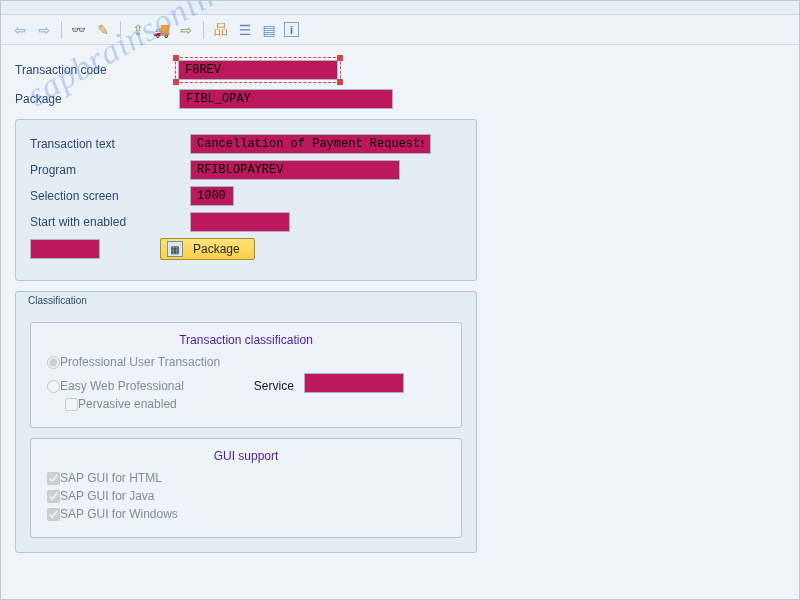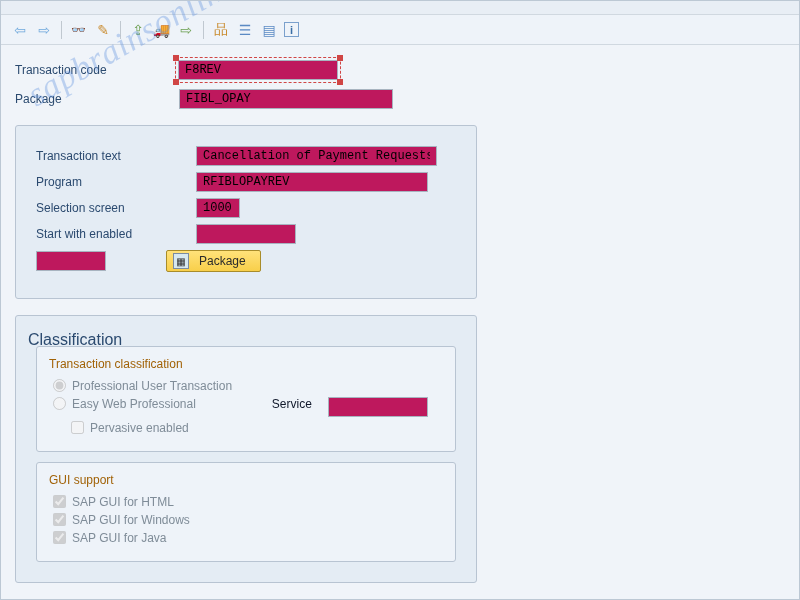--- a/index.html
+++ b/index.html
@@ -23,32 +23,32 @@
   
   .highlight-dashed { border: 1px dashed #d04545; position: relative; padding: 2px; }
   .highlight-dashed::before, .highlight-dashed::after, .highlight-dashed > .corner-bl, .highlight-dashed > .corner-br {
     content: ''; position: absolute; width: 6px; height: 6px; background: #d04545;
   }
   .highlight-dashed::before { top: -3px; left: -3px; }
   .highlight-dashed::after { top: -3px; right: -3px; }
   .highlight-dashed > .corner-bl { bottom: -3px; left: -3px; }
   .highlight-dashed > .corner-br { bottom: -3px; right: -3px; }
   
-  .groupbox { border: 1px solid #b8c4d2; background: #e4ecf4; border-radius: 3px; margin-top: 16px; padding: 20px; width: 462px; position: relative; }
+  .groupbox { border: 1px solid #b8c4d2; background: #e4ecf4; border-radius: 3px; margin-top: 10px; padding: 14px; width: 462px; position: relative; }
   .groupbox-title { position: absolute; top: -1px; left: 8px; background: #e4ecf4; padding: 0 4px; color: #2b4a6f; }
   .groupbox.titled { padding-top: 20px; }
-  .groupbox.titled .groupbox-title { top: 15px; font-size: 16px; }
+  .groupbox.titled .groupbox-title { top: 3px; font-size: 10px; }
   
   .values-btn { display: inline-flex; align-items: center; gap: 10px; background: linear-gradient(#ffe27a,#f8cf4a); border: 1px solid #a88c2a; border-radius: 2px; padding: 2px 14px 2px 6px; height: 22px; cursor: pointer; color: #2b2b2b; }
   .values-btn .icon { width: 16px; height: 16px; background: #d6e8f0; border: 1px solid #7a8ca0; display: flex; align-items: center; justify-content: center; font-size: 10px; }
   
   .subgroup { border: 1px solid #b8c4d2; background: #eef3f9; border-radius: 3px; margin-top: 10px; padding: 10px 12px 12px 12px; position: relative; }
-  .subgroup-title { color: #a16207; margin-bottom: 8px; }
+  .subgroup-title { color: #4c1d95; margin-bottom: 8px; text-align: center; }
   
-  .radio-row, .check-row { display: flex; align-items: flex-start; gap: 6px; margin: 4px 0 4px 4px; color: #7f8c98; }
+  .radio-row, .check-row { display: flex; align-items: flex-end; margin: 4px 0 4px 4px; color: #7f8c98; }
   .radio-row.active { color: #7f8c98; }
   input[type=radio], input[type=checkbox] { margin: 0; }
   .indent { margin-left: 22px; }
   .svc-label { color: #0f172a; margin-left: 70px; margin-right: 10px; }
   .svc-input { width: 100px; }
   
   .watermark { position: absolute; left: 20px; top: 80px; font-size: 34px; font-family: Georgia, serif; font-style: italic; color: rgba(90,140,220,0.35); transform: rotate(-30deg); transform-origin: left top; pointer-events: none; letter-spacing: 1px; }
 </style>
 </head>
 <body>
@@ -88,21 +88,21 @@
       <input class="text-input display pkg-input" style="margin-left: 4px;" readonly="" value="FIBL_OPAY">
     </div>
 
     <div class="groupbox">
       <div class="field-row">
         <div class="field-label">Transaction text</div>
         <input class="text-input display" style="width: 241px;" readonly="" value="Cancellation of Payment Requests">
       </div>
       <div class="field-row">
         <div class="field-label">Program</div>
-        <input class="text-input display" style="width: 232px;" readonly="" value="RFIBLOPAYREV">
+        <input class="text-input display" style="width: 210px;" readonly="" value="RFIBLOPAYREV">
       </div>
       <div class="field-row">
         <div class="field-label">Selection screen</div>
         <input class="text-input display" style="width: 44px;" readonly="" value="1000">
       </div>
       <div class="field-row">
         <div class="field-label">Start with enabled</div>
         <input class="text-input display" style="width: 100px;" readonly="" value="">
       </div>
       <div class="field-row">
@@ -137,25 +137,25 @@
       </div>
 
       <div class="subgroup">
         <div class="subgroup-title">GUI support</div>
         <div class="check-row">
           <input type="checkbox" checked="" disabled="" style="">
           <span>SAP GUI for HTML</span>
         </div>
         <div class="check-row">
           <input type="checkbox" checked="" disabled="" style="">
-          <span>SAP GUI for Windows</span>
+          <span>SAP GUI for Java</span>
         </div>
         <div class="check-row">
           <input type="checkbox" checked="" disabled="" style="">
-          <span>SAP GUI for Java</span>
+          <span>SAP GUI for Windows</span>
         </div>
       </div>
     </div>
 
   </div>
 
   <div class="watermark">sapbrainsonline.com</div>
 </div>
 
 </body></html>

